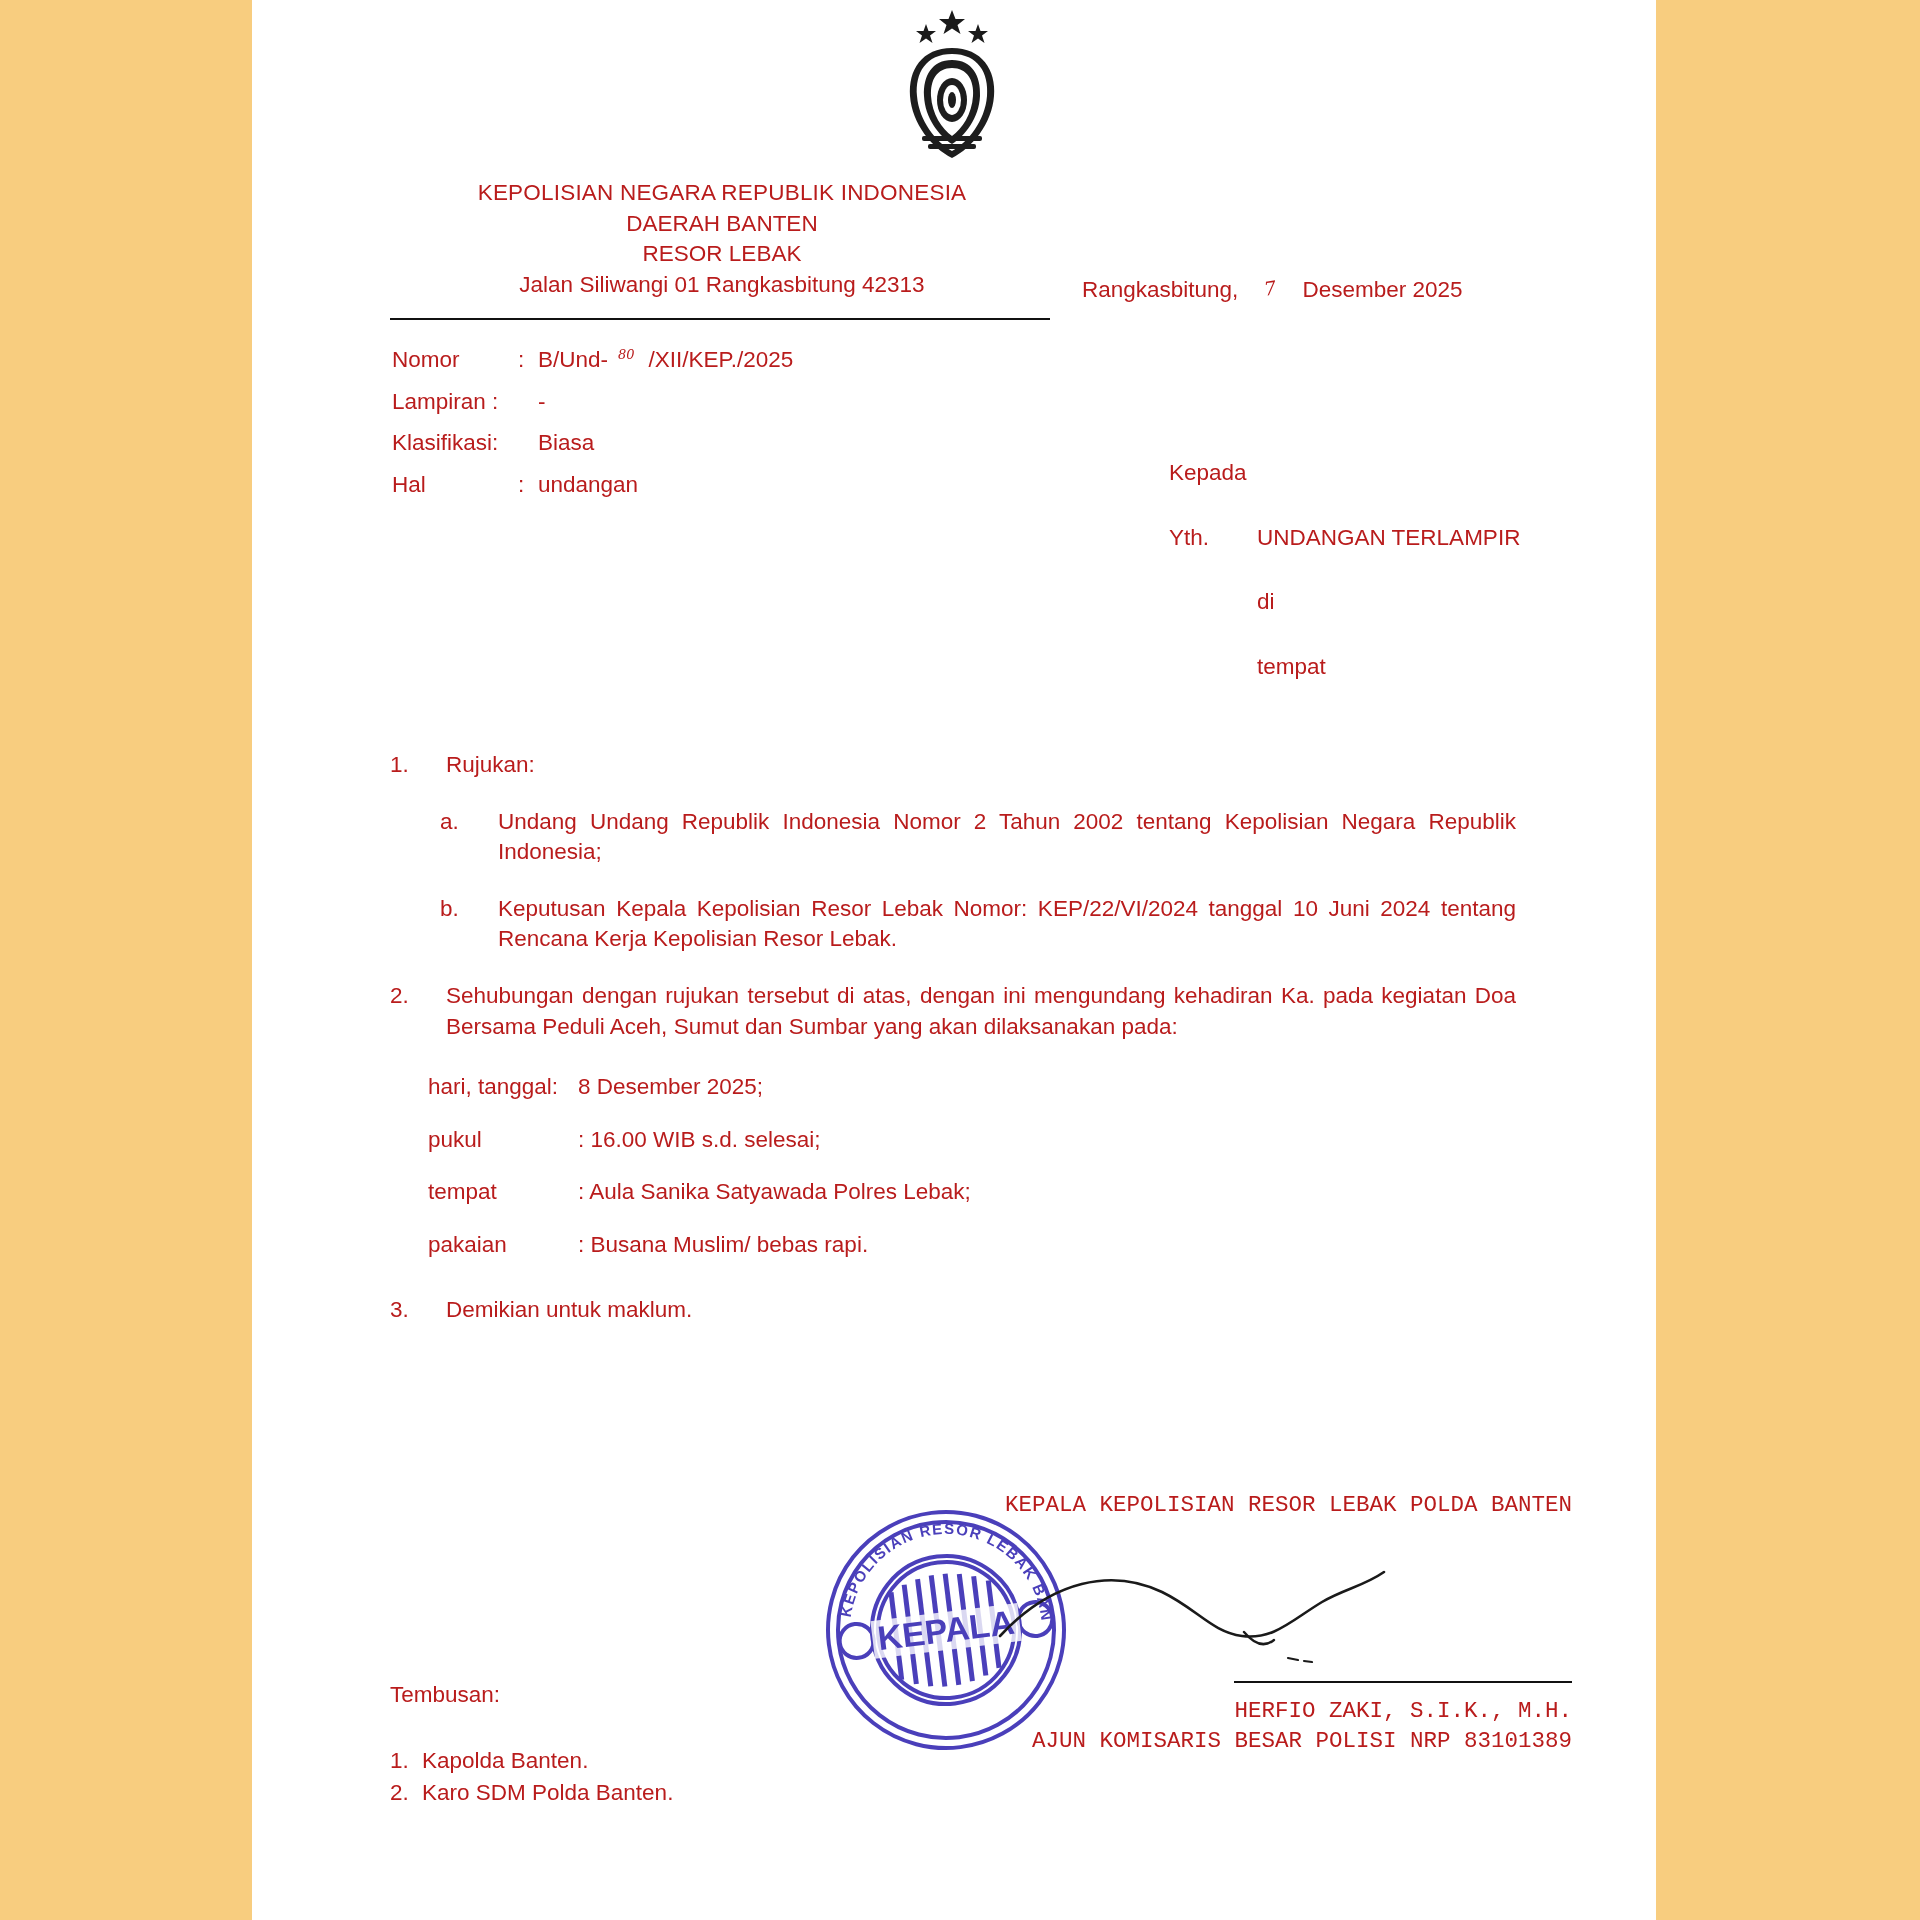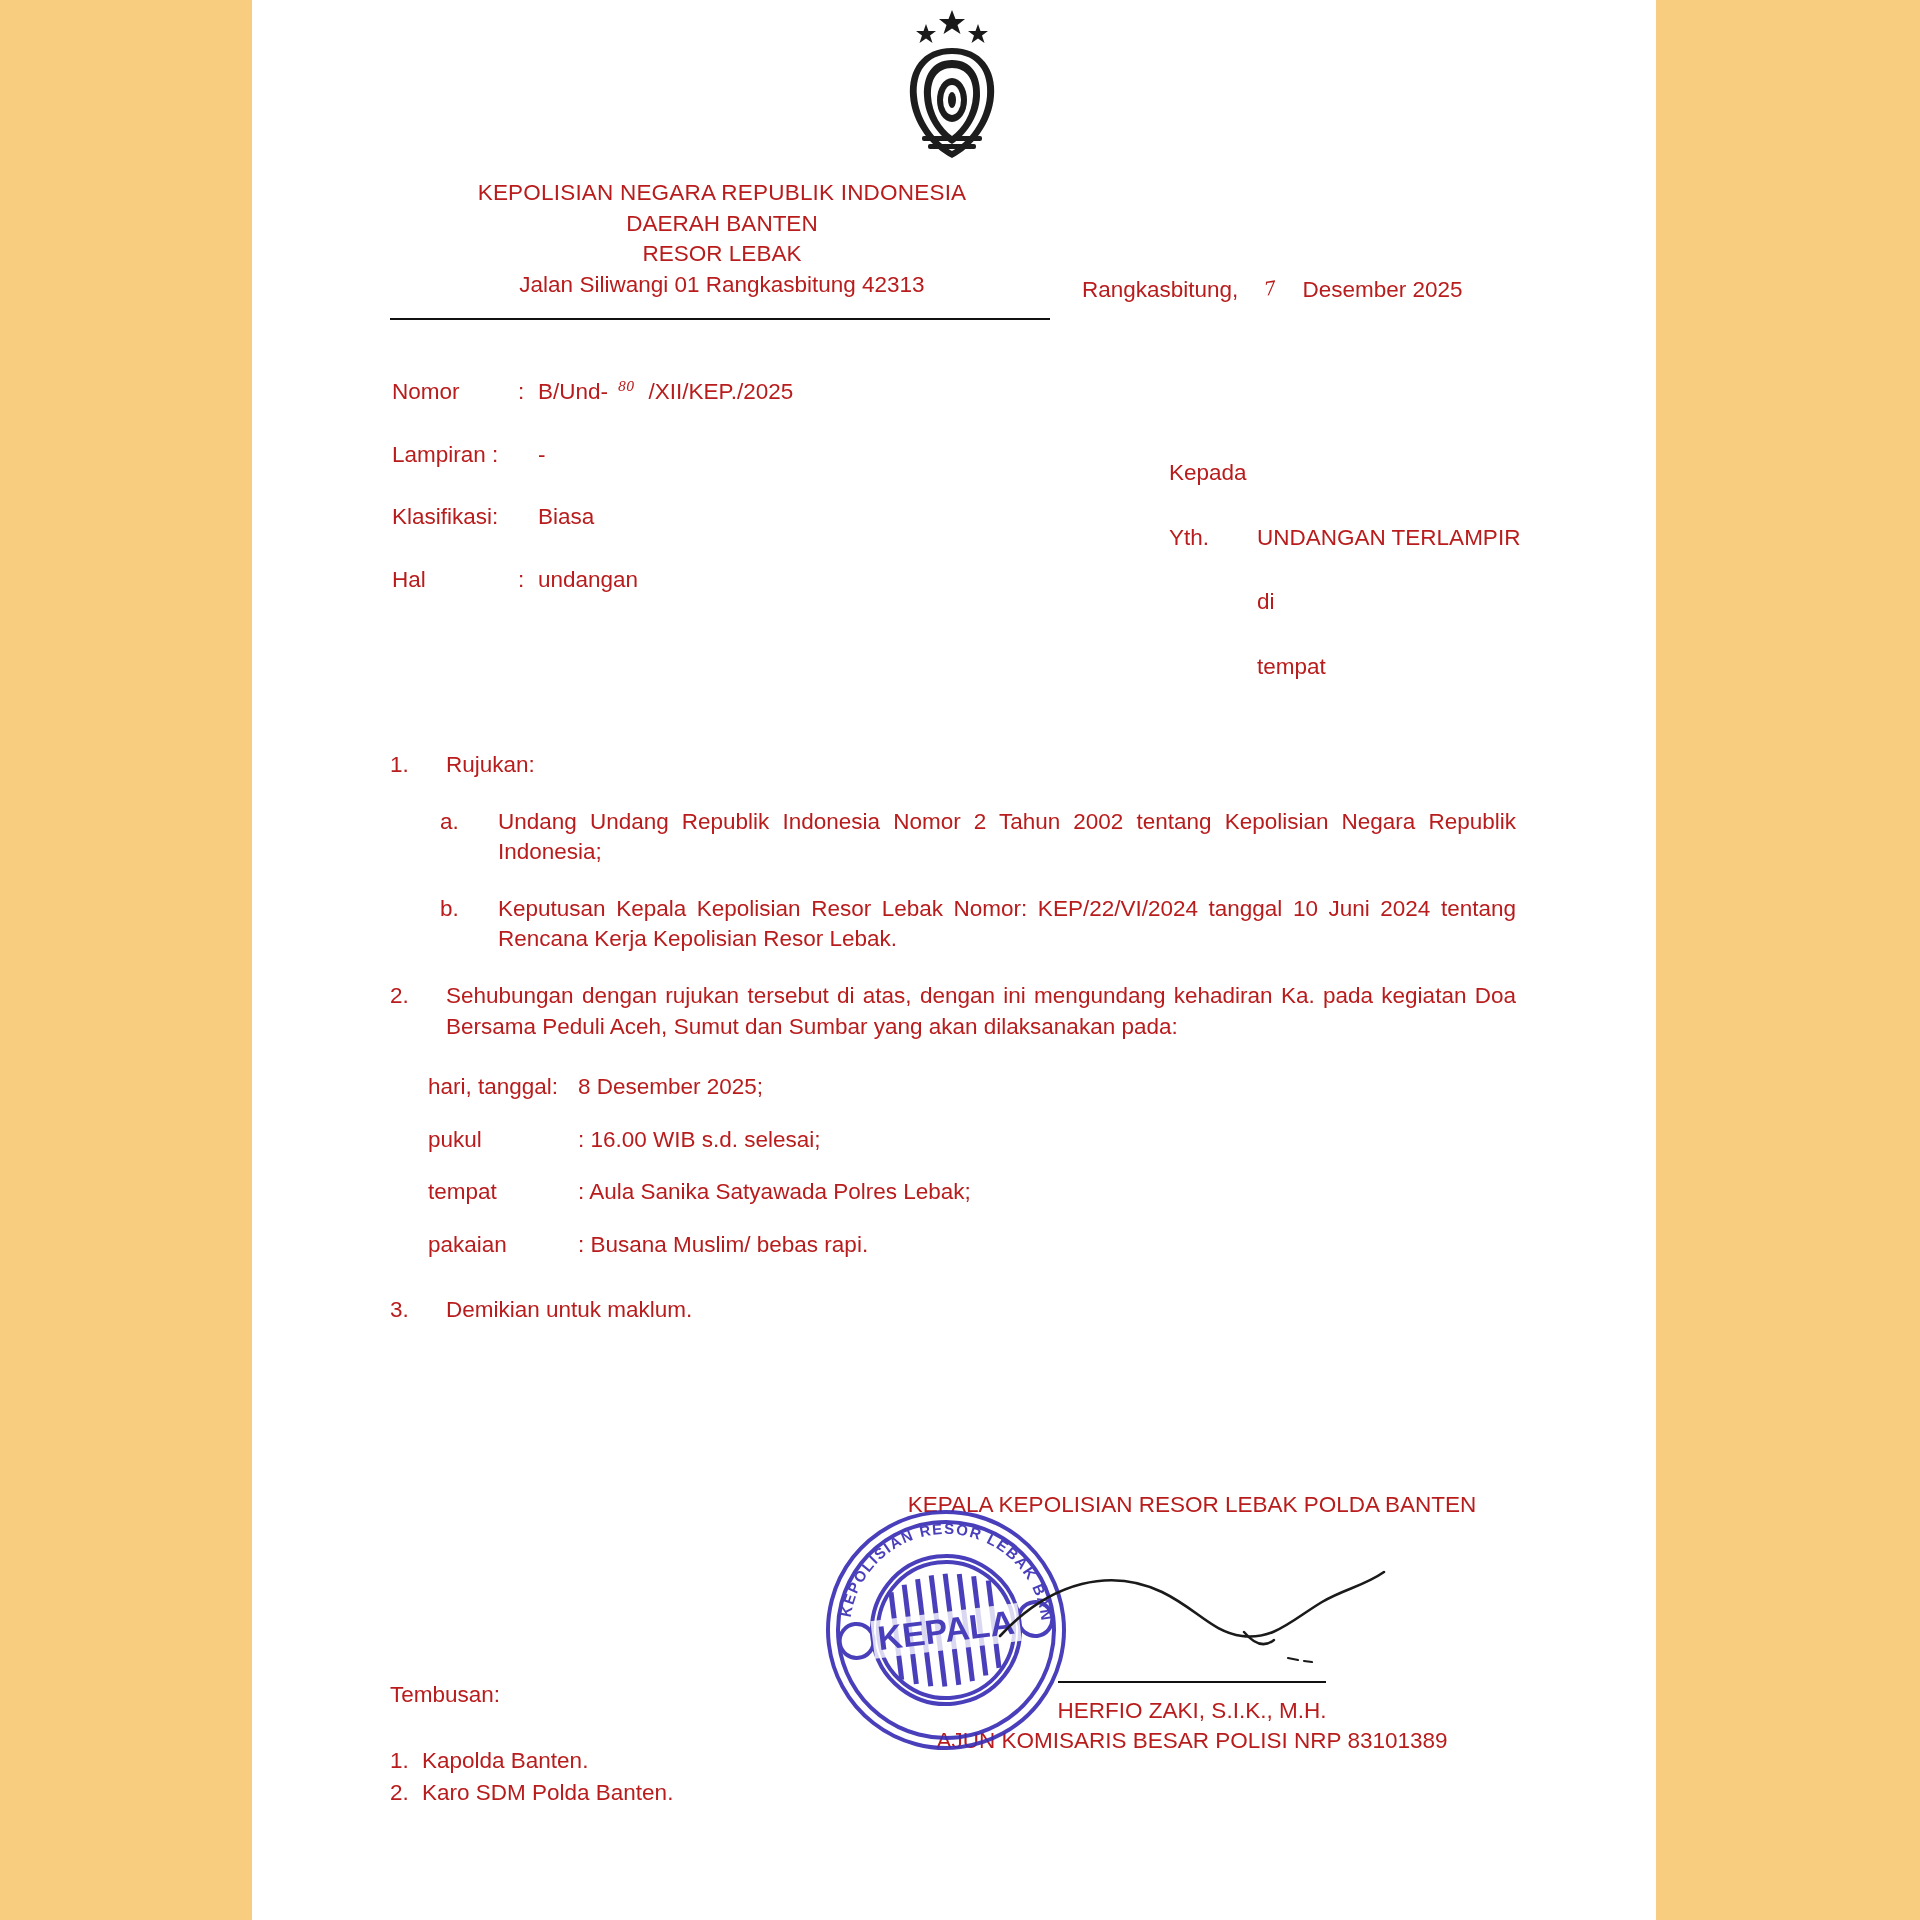--- a/index.html
+++ b/index.html
@@ -91,21 +91,20 @@
   #meta {
     position: absolute;
     left: 140px;
     top: 345px;
     width: 620px;
   }
   #meta .row {
     display: flex;
     margin-bottom: 11px;
     white-space: nowrap;
-    margin-top: 32px;
   }
   #meta .k { width: 126px; }
   #meta .c { width: 20px; }
   #meta .v { }
   .hand-num {
     font-family: "DejaVu Serif", serif;
     font-style: italic;
     font-size: 13px;
     display: inline-block;
     margin: 0 14px 0 10px;
@@ -150,21 +149,22 @@
   .detail .dk { width: 150px; flex: 0 0 150px; }
   .detail .dv { }
   #details { margin-left: 38px; margin-top: 30px; margin-bottom: 34px; }
 
   
   #sign {
     position: absolute;
     left: 560px;
     top: 1490px;
     width: 760px;
-    text-align: center;
+    text-align: right;
+    font-family: Liberation Mono, monospace;
   }
   #sign .title { white-space: nowrap; }
   #sign .name {
     margin-top: 160px;
     border-top: 2px solid #111;
     display: inline-block;
     padding-top: 13px;
     white-space: nowrap;
   }
   #sign .rank { white-space: nowrap; }

